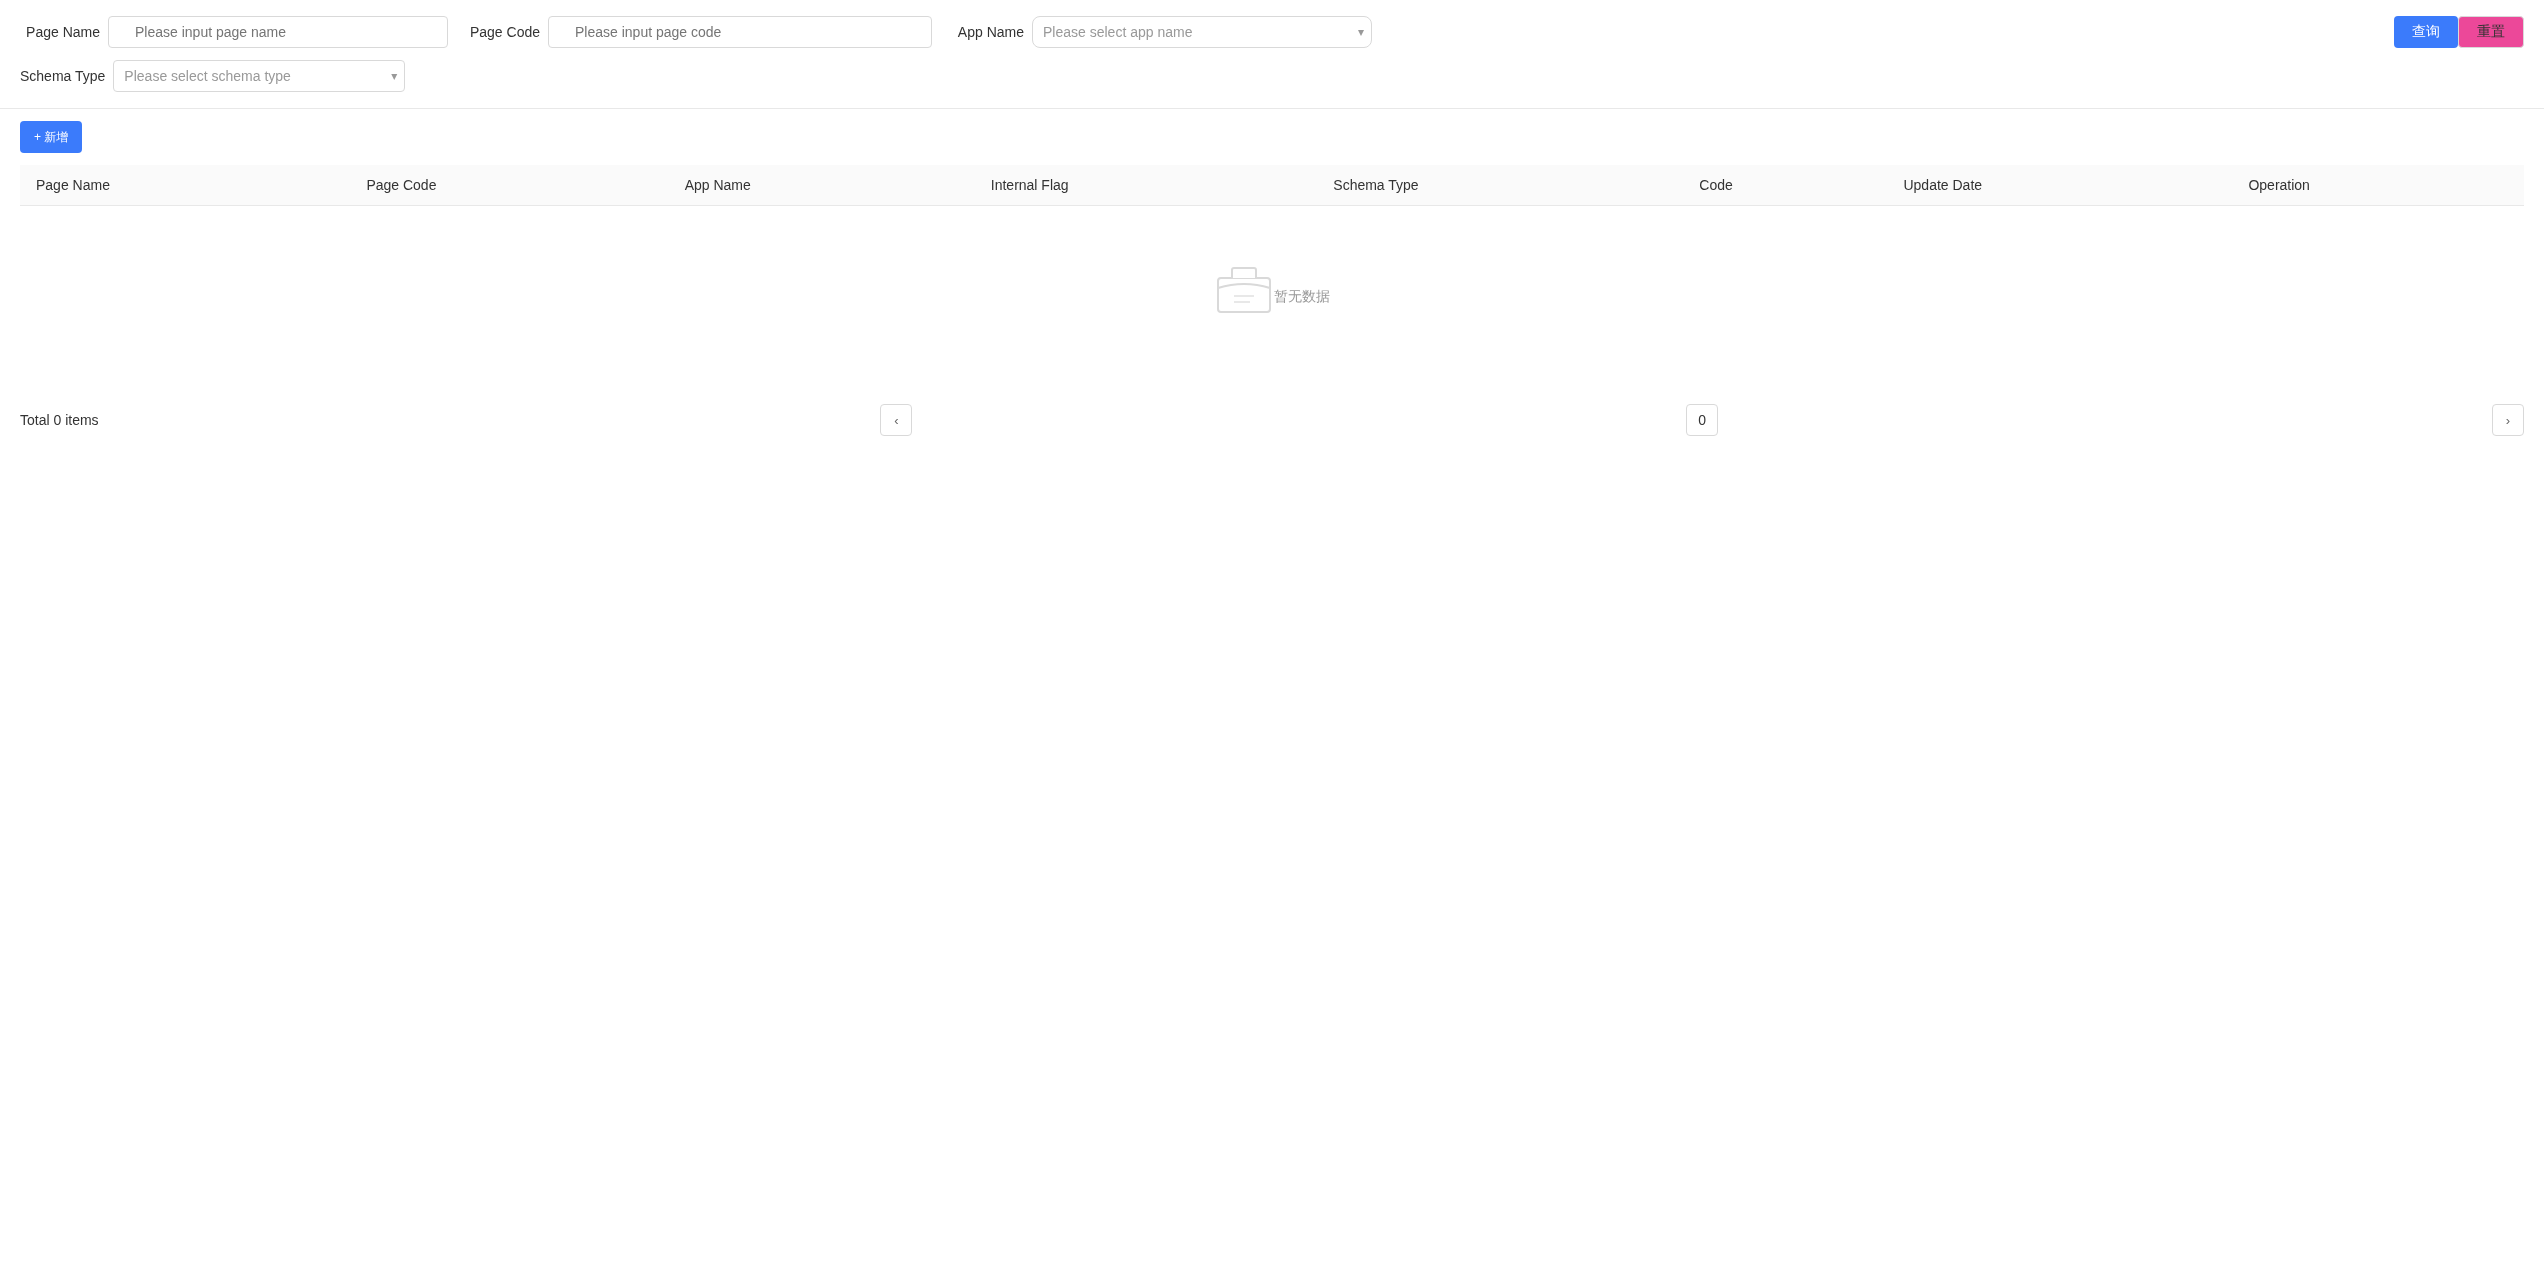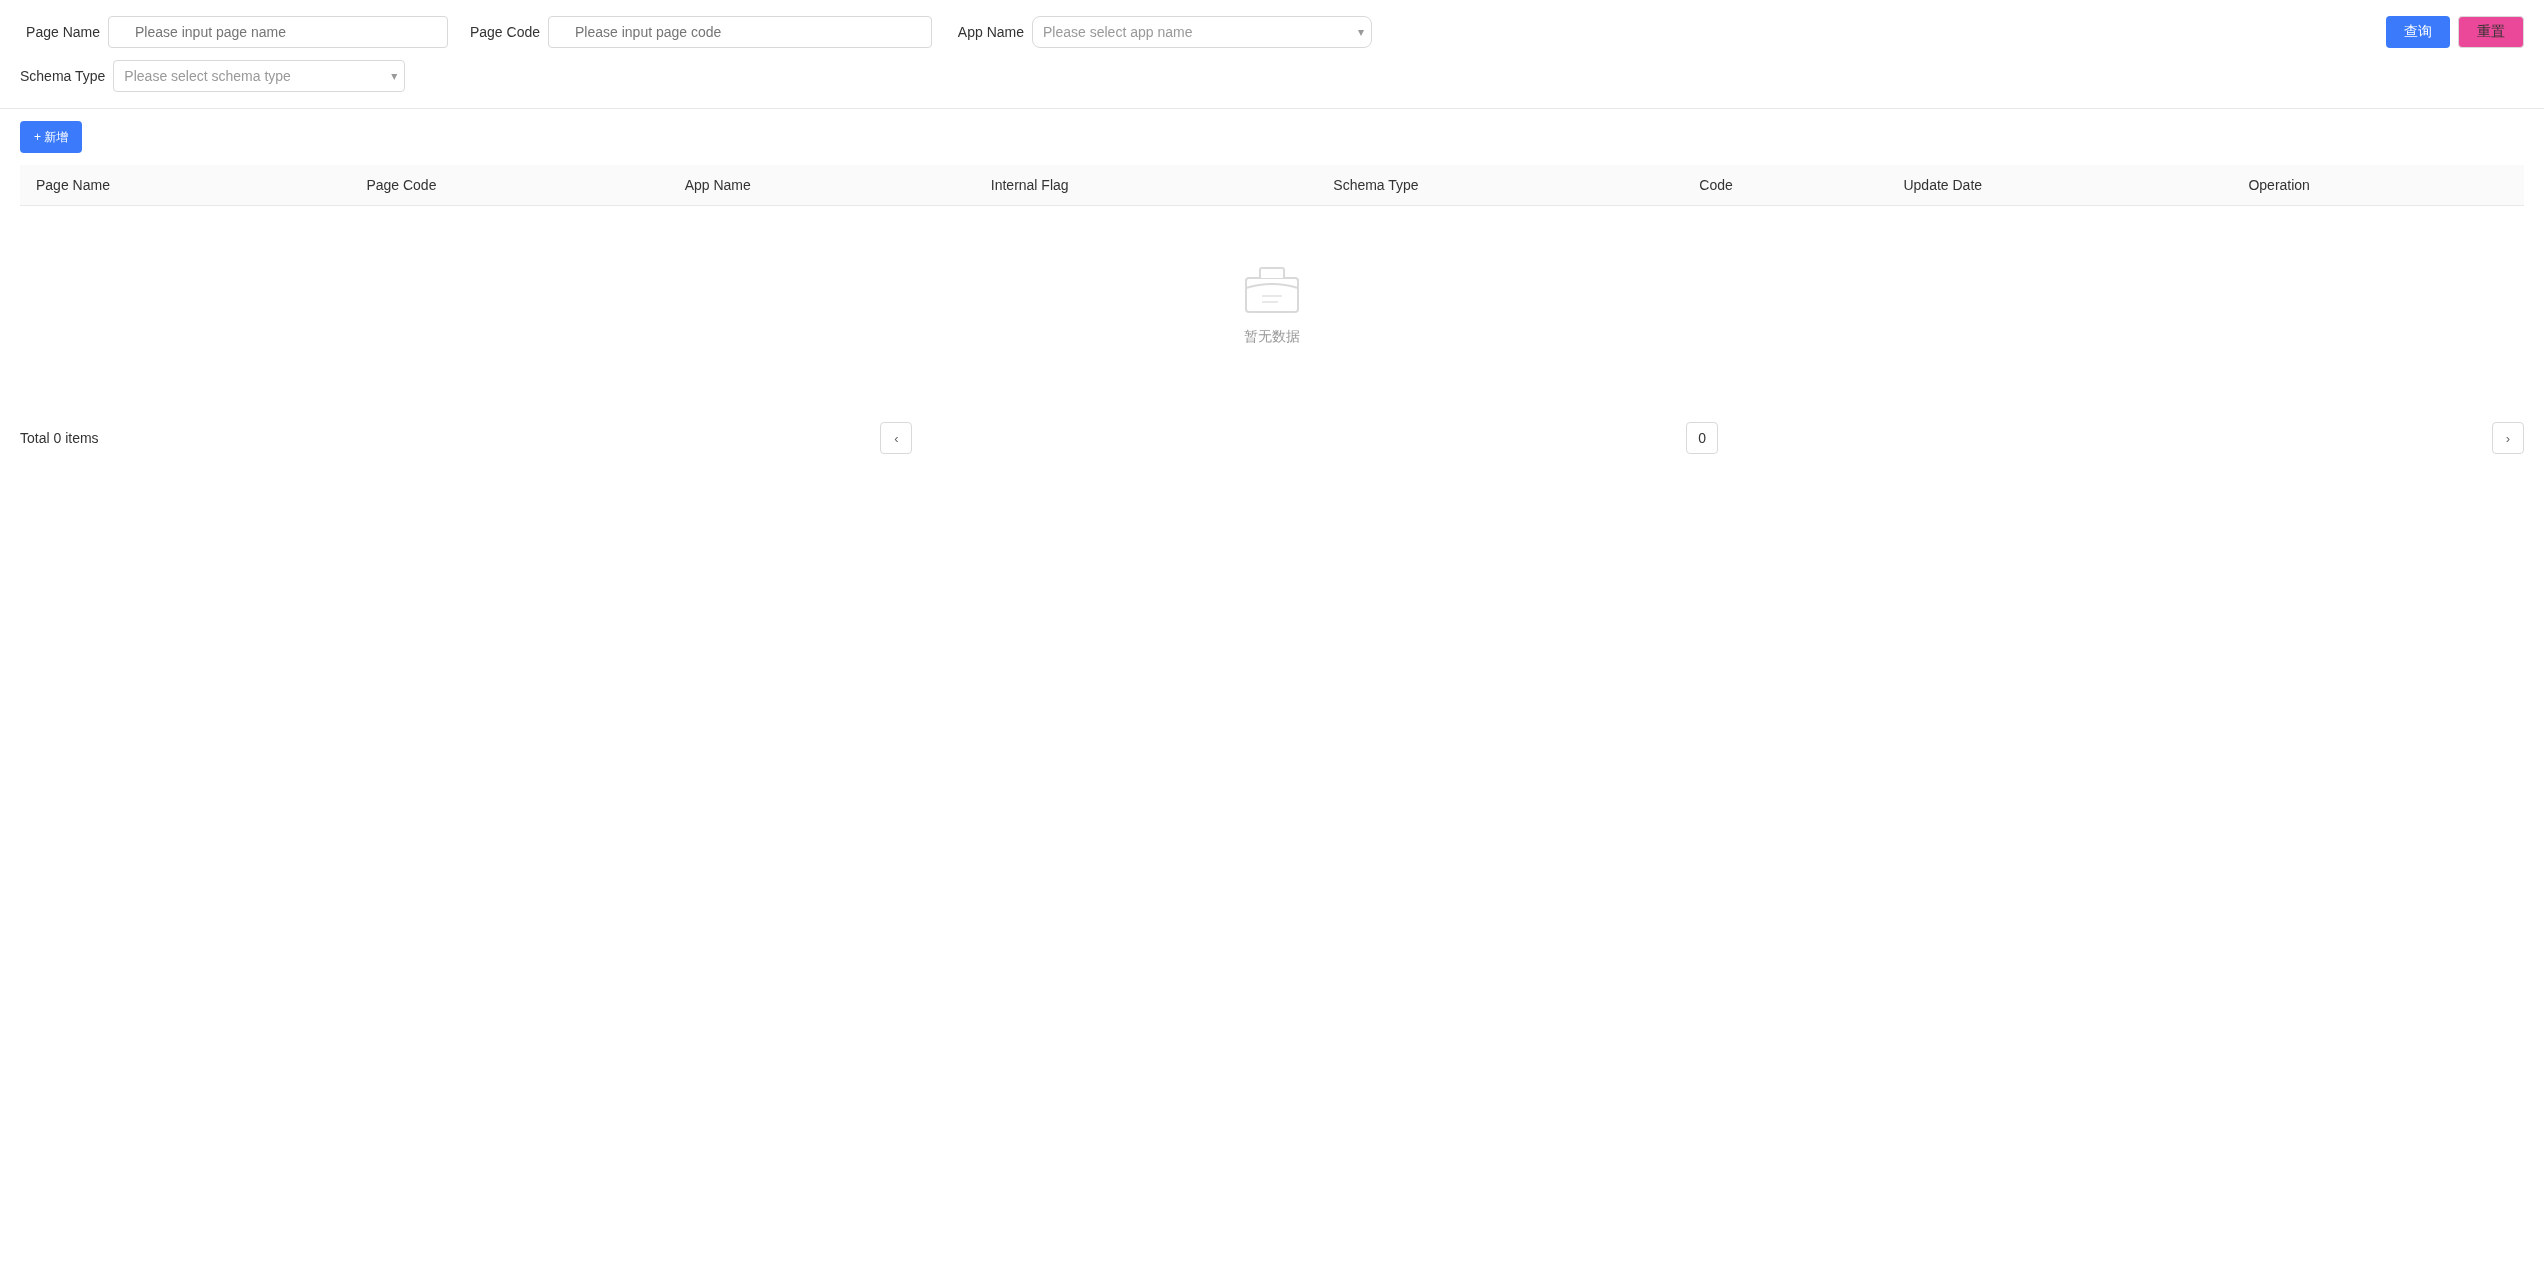--- a/index.html
+++ b/index.html
@@ -90,21 +90,20 @@
       width: 292px;
     }
 
     .filter-select-app {
       width: 340px;
       border-radius: 8px;
     }
 
     .filter-buttons {
       display: flex;
-      gap: 8px;
       margin-left: auto;
       justify-content: center;
     }
 
     .btn-query {
       height: 32px;
       padding: 0 18px;
       background: #3b7bfb;
       color: #fff;
       border: none;
@@ -158,21 +157,20 @@
       text-align: left;
       font-size: 14px;
       color: #333;
       font-weight: 500;
       border-bottom: 1px solid #e8e8e8;
       white-space: nowrap;
     }
 
     .empty-state {
       display: flex;
-      flex-direction: column;
       align-items: center;
       justify-content: center;
       padding: 60px 0;
       text-align: center;
     }
 
     .empty-icon {
       width: 60px;
       height: 50px;
       margin-bottom: 12px;

